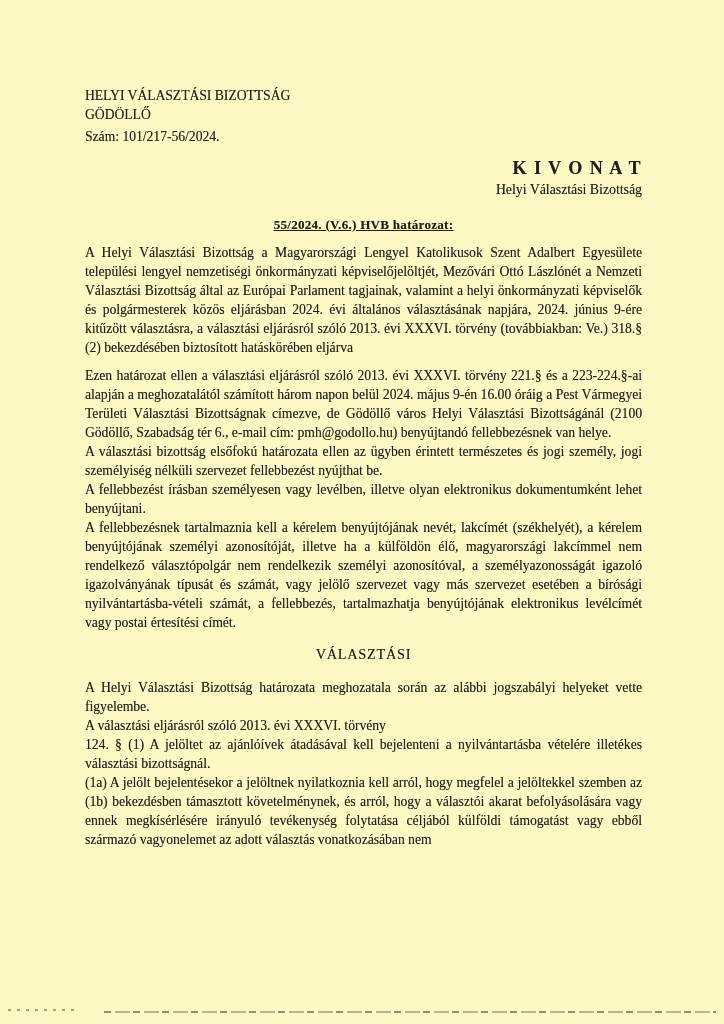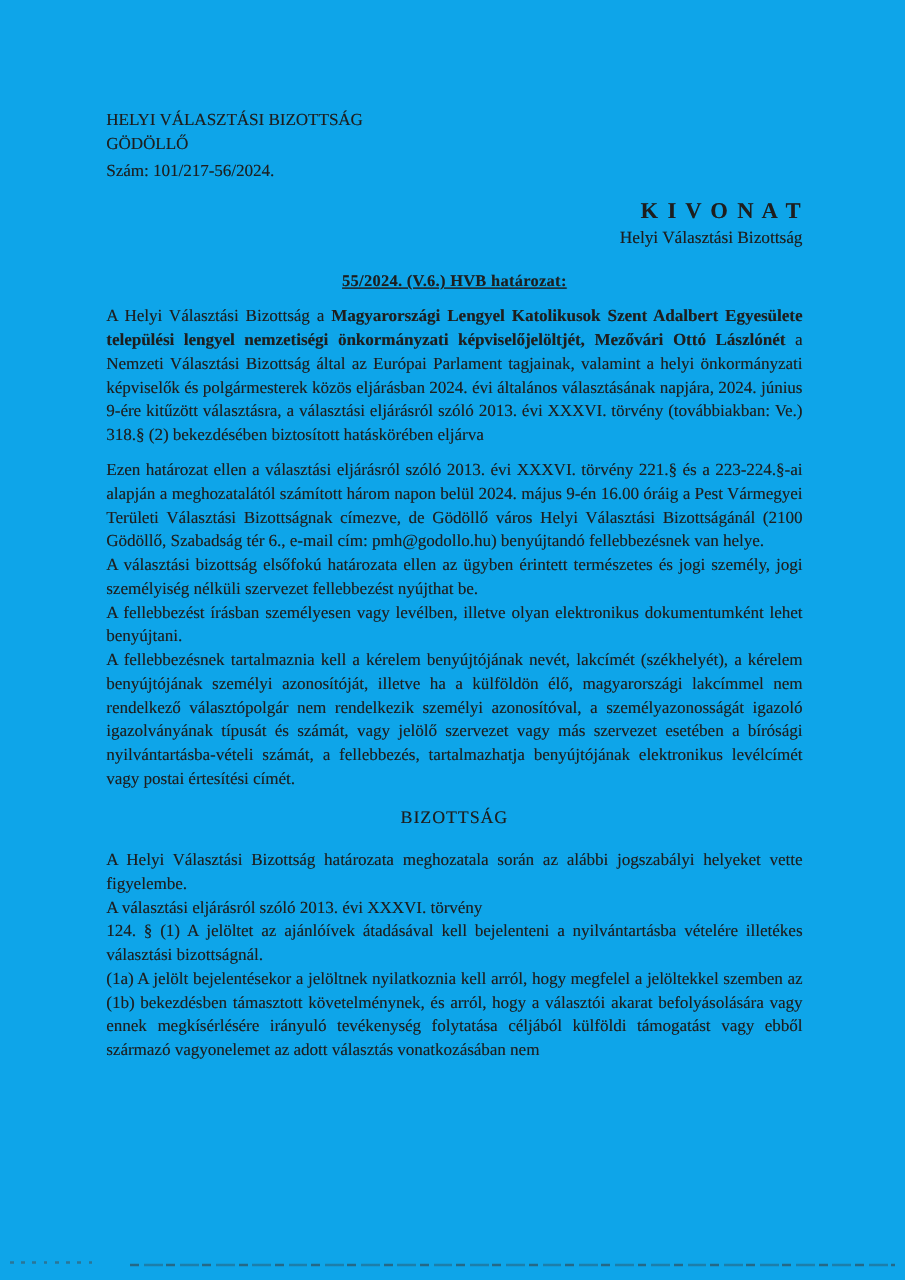--- a/index.html
+++ b/index.html
@@ -1,20 +1,20 @@
 <!DOCTYPE html>
 <html lang="hu"><head>
 <meta charset="utf-8">
 <style>
   html, body { margin: 0; padding: 0; background: #ffffff; }
   .page {
     position: relative;
     width: 724px;
     height: 1024px;
-    background: #0ea5e9;
+    background: #fef9c3;
     overflow: hidden;
     font-family: "Liberation Serif", "DejaVu Serif", serif;
     font-size: 13.6px;
     line-height: 19px;
     color: #1e1e1e;
     text-shadow: 0.2px 0 0.35px rgba(25,25,25,0.45);
   }
   .content {
     position: absolute;
     left: 85px;
@@ -37,21 +37,21 @@
     margin: 16px 0 0 0;
     text-align: center;
     font-size: 13px;
     font-weight: bold;
     text-decoration: underline;
     letter-spacing: 0.3px;
   }
 
   p { margin: 0; text-align: justify; }
   .intro { margin-top: 9px; }
-  .b { font-weight: bold; }
+  .b { font-weight: normal; }
 
   .operative {
     margin-top: 7px;
     text-align: center;
     font-weight: bold;
   }
 
   .appeal-section { margin-top: 9px; }
 
   .section-heading {
@@ -107,21 +107,21 @@
     <p class="intro"><span>A Helyi Választási Bizottság a </span><span class="b">Magyarországi Lengyel Katolikusok Szent Adalbert Egyesülete települési lengyel nemzetiségi önkormányzati képviselőjelöltjét, Mezővári Ottó Lászlónét</span><span> a Nemzeti Választási Bizottság által az Európai Parlament tagjainak, valamint a helyi önkormányzati képviselők és polgármesterek közös eljárásban 2024. évi általános választásának napjára, 2024. június 9-ére kitűzött választásra, a választási eljárásról szóló 2013. évi XXXVI. törvény (továbbiakban: Ve.) 318.§ (2) bekezdésében biztosított hatáskörében eljárva</span></p>
 
 
     <div class="appeal-section">
       <p>Ezen határozat ellen a választási eljárásról szóló 2013. évi XXXVI. törvény 221.§ és a 223-224.§-ai alapján a meghozatalától számított három napon belül 2024. május 9-én 16.00 óráig a Pest Vármegyei Területi Választási Bizottságnak címezve, de Gödöllő város Helyi Választási Bizottságánál (2100 Gödöllő, Szabadság tér 6., e-mail cím: pmh@godollo.hu) benyújtandó fellebbezésnek van helye.</p>
       <p>A választási bizottság elsőfokú határozata ellen az ügyben érintett természetes és jogi személy, jogi személyiség nélküli szervezet fellebbezést nyújthat be.</p>
       <p>A fellebbezést írásban személyesen vagy levélben, illetve olyan elektronikus dokumentumként lehet benyújtani.</p>
       <p>A fellebbezésnek tartalmaznia kell a kérelem benyújtójának nevét, lakcímét (székhelyét), a kérelem benyújtójának személyi azonosítóját, illetve ha a külföldön élő, magyarországi lakcímmel nem rendelkező választópolgár nem rendelkezik személyi azonosítóval, a személyazonosságát igazoló igazolványának típusát és számát, vagy jelölő szervezet vagy más szervezet esetében a bírósági nyilvántartásba-vételi számát, a fellebbezés, tartalmazhatja benyújtójának elektronikus levélcímét vagy postai értesítési címét.</p>
     </div>
 
-    <h3 class="section-heading">BIZOTTSÁG</h3>
+    <h3 class="section-heading">VÁLASZTÁSI</h3>
 
     <div class="justification-section">
       <p>A Helyi Választási Bizottság határozata meghozatala során az alábbi jogszabályi helyeket vette figyelembe.</p>
       <p>A választási eljárásról szóló 2013. évi XXXVI. törvény</p>
       <p>124. § (1) A jelöltet az ajánlóívek átadásával kell bejelenteni a nyilvántartásba vételére illetékes választási bizottságnál.</p>
       <p>(1a) A jelölt bejelentésekor a jelöltnek nyilatkoznia kell arról, hogy megfelel a jelöltekkel szemben az (1b) bekezdésben támasztott követelménynek, és arról, hogy a választói akarat befolyásolására vagy ennek megkísérlésére irányuló tevékenység folytatása céljából külföldi támogatást vagy ebből származó vagyonelemet az adott választás vonatkozásában nem</p>
     </div>
 
   </div>
 

